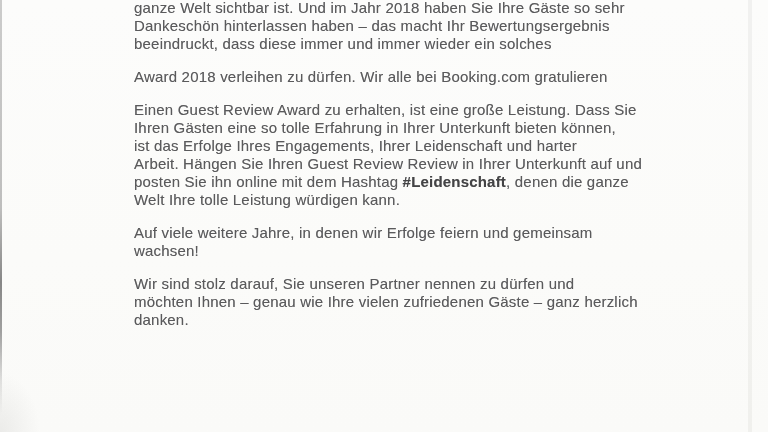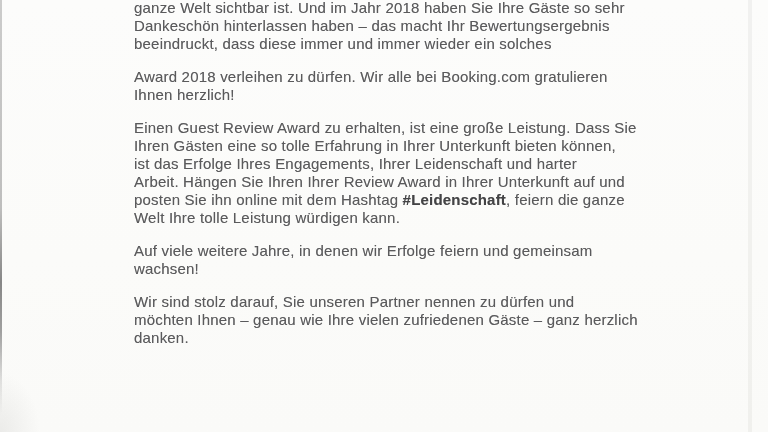--- a/index.html
+++ b/index.html
@@ -84,29 +84,28 @@
   <div class="letter" style="color: rgb(90, 90, 92);">
 
     <p>
       <span class="ln">ganze Welt sichtbar ist. Und im Jahr 2018 haben Sie Ihre Gäste so sehr</span>
       <span class="ln">Dankeschön hinterlassen haben – das macht Ihr Bewertungsergebnis</span>
       <span class="ln">beeindruckt, dass diese immer und immer wieder ein solches</span>
     </p>
 
     <p>
       <span class="ln">Award 2018 verleihen zu dürfen. Wir alle bei Booking.com gratulieren</span>
-      <span class="ln">Ihnen herzlich!</span>
     </p>
 
     <p>
       <span class="ln">Einen Guest Review Award zu erhalten, ist eine große Leistung. Dass Sie</span>
       <span class="ln">Ihren Gästen eine so tolle Erfahrung in Ihrer Unterkunft bieten können,</span>
       <span class="ln">ist das Erfolge Ihres Engagements, Ihrer Leidenschaft und harter</span>
-      <span class="ln">Arbeit. Hängen Sie Ihren Ihrer Review Award in Ihrer Unterkunft auf und</span>
-      <span class="ln"><span>posten Sie ihn online mit dem Hashtag </span><span class="bold" style="color: rgb(67, 67, 69);">#Leidenschaft</span><span>, feiern die ganze</span></span>
+      <span class="ln">Arbeit. Hängen Sie Ihren Guest Review Review in Ihrer Unterkunft auf und</span>
+      <span class="ln"><span>posten Sie ihn online mit dem Hashtag </span><span class="bold" style="color: rgb(67, 67, 69);">#Leidenschaft</span><span>, denen die ganze</span></span>
       <span class="ln">Welt Ihre tolle Leistung würdigen kann.</span>
     </p>
 
     <p>
       <span class="ln">Auf viele weitere Jahre, in denen wir Erfolge feiern und gemeinsam</span>
       <span class="ln">wachsen!</span>
     </p>
 
     <p>
       <span class="ln">Wir sind stolz darauf, Sie unseren Partner nennen zu dürfen und</span>

